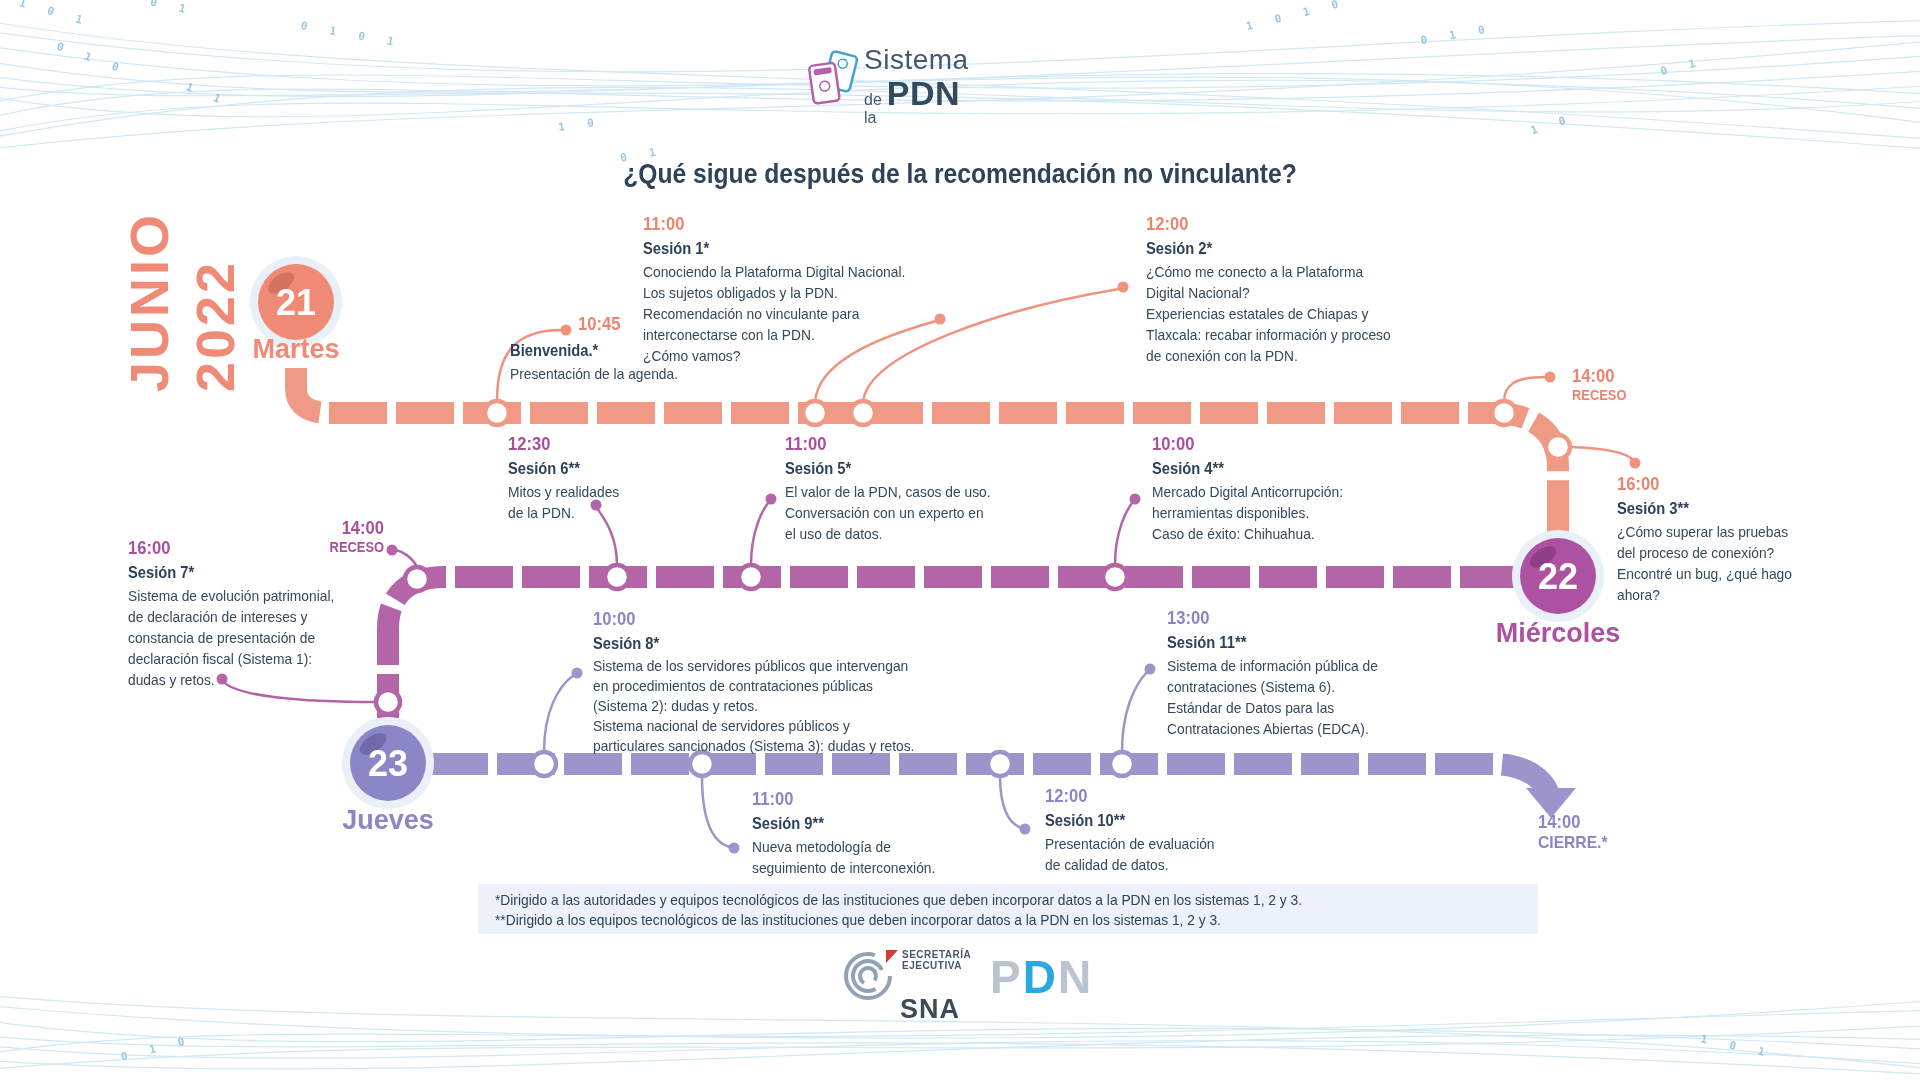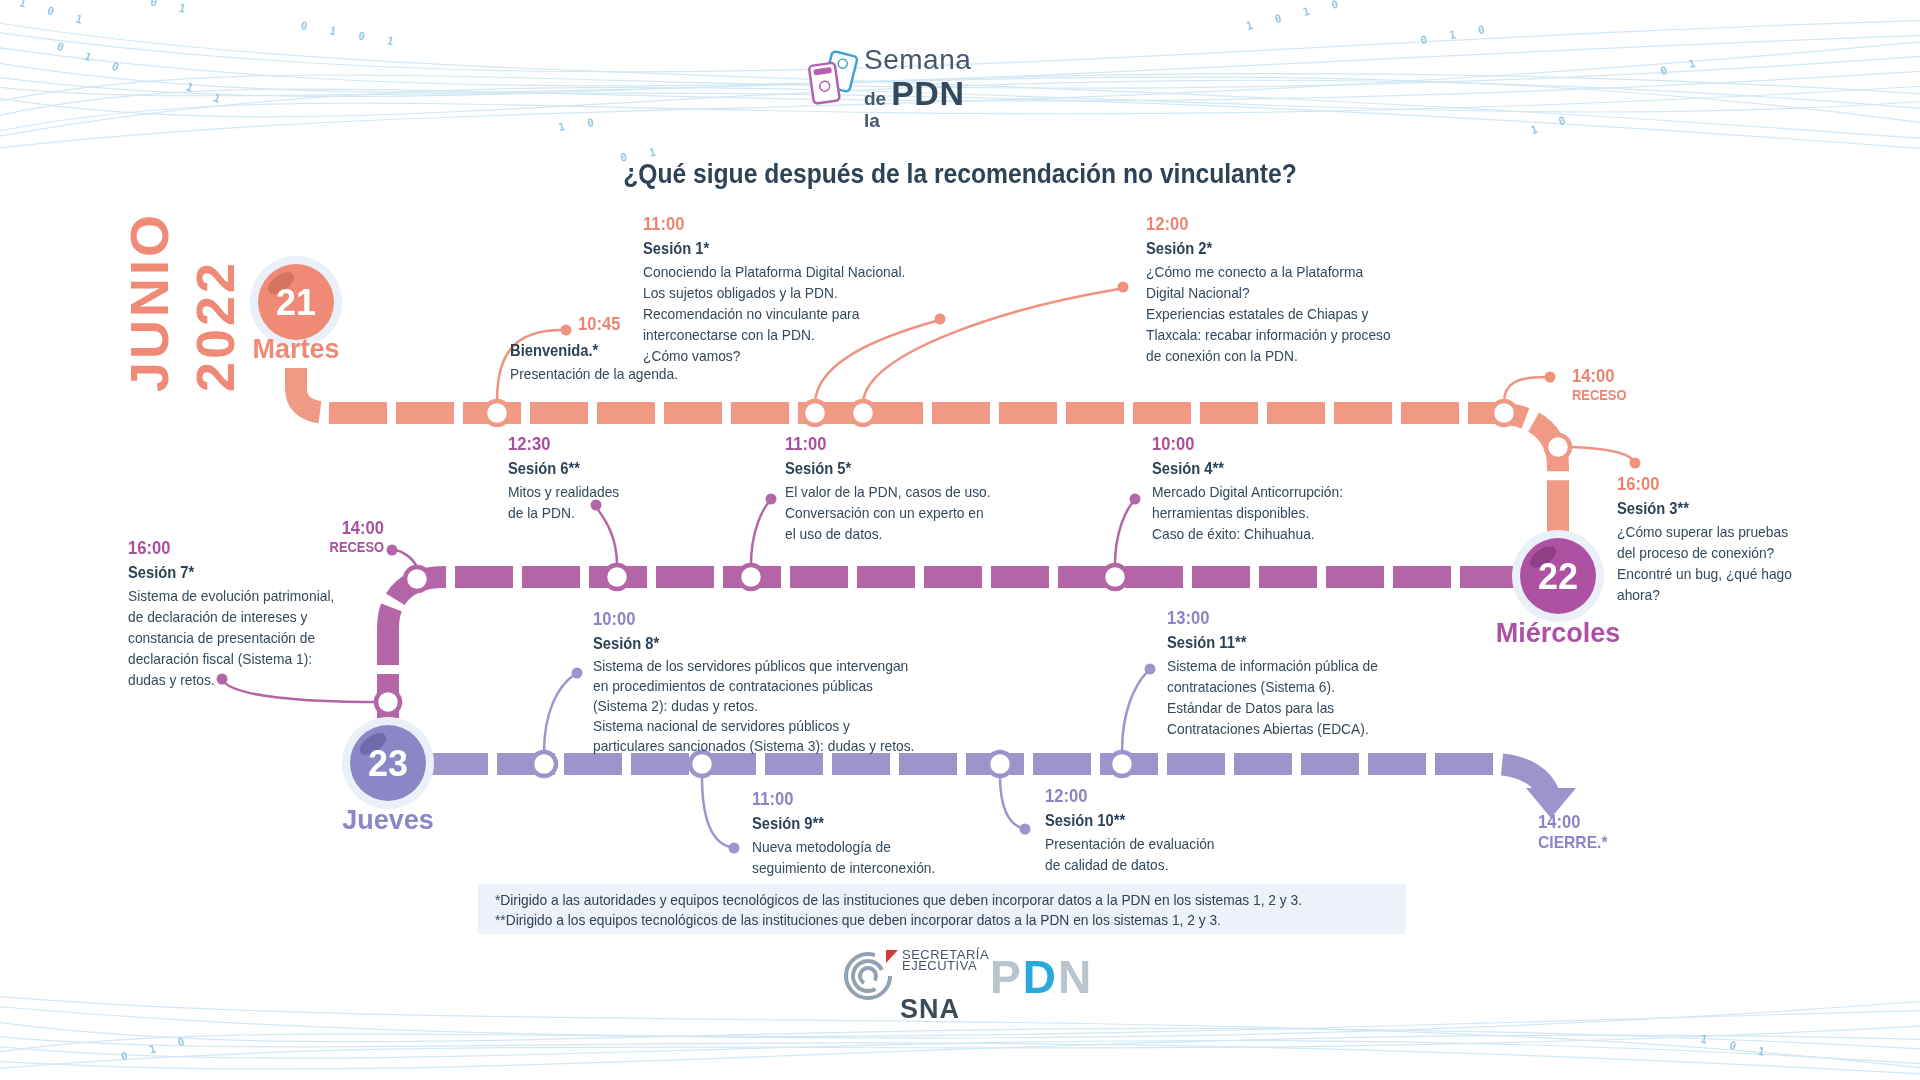--- a/index.html
+++ b/index.html
@@ -7,46 +7,46 @@
           font-family:"Liberation Sans","DejaVu Sans",sans-serif;color:#2e4358;}
   svg{display:block;}
   .layer{position:absolute;left:0;top:0;}
   
   .bits{position:absolute;color:#8fc2e0;font:700 11px "DejaVu Sans Mono",monospace;
         letter-spacing:8px;opacity:.9;z-index:1;white-space:nowrap;}
   
   #brand{position:absolute;z-index:4;}
   .brand-top{position:absolute;left:864px;top:44px;font-size:28px;font-weight:400;color:#44596e;letter-spacing:.5px;}
   .brand-bottom{position:absolute;left:864px;top:74px;display:flex;align-items:baseline;}
-  .brand-mid{font-size:19px;font-weight:700;color:#44596e;}
+  .brand-mid{font-size:16px;font-weight:400;color:#44596e;}
   .brand-acronym{font-size:34px;font-weight:700;color:#33495e;margin-left:5px;letter-spacing:.5px;}
   
   #main-title{position:absolute;left:0;top:158px;width:1920px;text-align:center;
       font-size:28px;font-weight:700;color:#2e4358;transform:scaleX(.88);transform-origin:center;z-index:3;}
   
   .ev{position:absolute;z-index:3;transform:scaleX(.92);transform-origin:0 0;}
   .ev.ra{transform-origin:100% 0;text-align:right;}
   .time{font-size:18px;font-weight:700;margin-bottom:5px;}
   .o .time{color:#ec8570;}
   .m .time{color:#a94f9d;}
   .p .time{color:#8d83c6;}
   .etitle{font-size:16px;font-weight:700;color:#2e4358;margin-bottom:3px;}
   .ebody{font-size:15px;line-height:21px;color:#33495c;white-space:pre-line;}
   .ebody.tight{line-height:20px;}
   .rlabel{font-size:14px;font-weight:700;margin-top:-1px;}
   .o .rlabel{color:#ec8570;}
   .m .rlabel{color:#a94f9d;}
   .p .rlabel{color:#8d83c6;}
   
-  #footnote-box{position:absolute;left:478px;top:884px;width:928px;height:50px;background:#edf1f9;
+  #footnote-box{position:absolute;left:478px;top:884px;width:1060px;height:50px;background:#edf1f9;
       z-index:3;padding:6px 0 0 17px;box-sizing:border-box;}
   #footnote-box div{font-size:14.5px;line-height:20px;color:#2e4358;transform:scaleX(.95);transform-origin:0 0;}
   
   #footer-logos{position:absolute;left:0;top:0;z-index:3;}
-  .sna-cap{position:absolute;left:902px;top:949px;font-size:13px;font-weight:400;color:#49566a;letter-spacing:.5px;line-height:11px;}
+  .sna-cap{position:absolute;left:902px;top:949px;font-size:10px;font-weight:700;color:#49566a;letter-spacing:.5px;line-height:11px;}
   .sna-name{position:absolute;left:900px;top:966px;font-size:27px;font-weight:700;color:#3d4a57;letter-spacing:1px;margin-top:28px;}
   .pdn-wordmark{position:absolute;left:990px;top:950px;font-size:46px;font-weight:700;letter-spacing:2px;}
   .pdn-grey{color:#b9c4ce;}
   .pdn-blue{color:#2aa9de;}
 </style>
 </head>
 <body>
 
 <div id="canvas">
 
@@ -98,21 +98,21 @@
       <g transform="rotate(14 30 30)">
         <rect x="22" y="4" width="26" height="36" rx="4" fill="#ffffff" stroke="#3fa3cf" stroke-width="2.5"></rect>
         <circle cx="35" cy="14" r="4.5" fill="none" stroke="#3fa3cf" stroke-width="1.5"></circle>
       </g>
       <g transform="rotate(-8 22 40)">
         <rect x="8" y="16" width="26" height="38" rx="4" fill="#ffffff" stroke="#b55fae" stroke-width="2.5"></rect>
         <rect x="12" y="20" width="18" height="6" rx="2" fill="#b55fae"></rect>
         <circle cx="21" cy="38" r="5" fill="none" stroke="#b55fae" stroke-width="1.5"></circle>
       </g>
     </svg>
-    <div class="brand-top">Semana</div>
+    <div class="brand-top">Sistema</div>
     <div class="brand-bottom">
       <span class="brand-mid">de la</span>
       <span class="brand-acronym">PDN</span>
     </div>
   </div>
 
   <div id="main-title">¿Qué sigue después de la recomendación no vinculante?</div>
 
   <svg class="layer" width="1920" height="1080" style="z-index:2">
 

